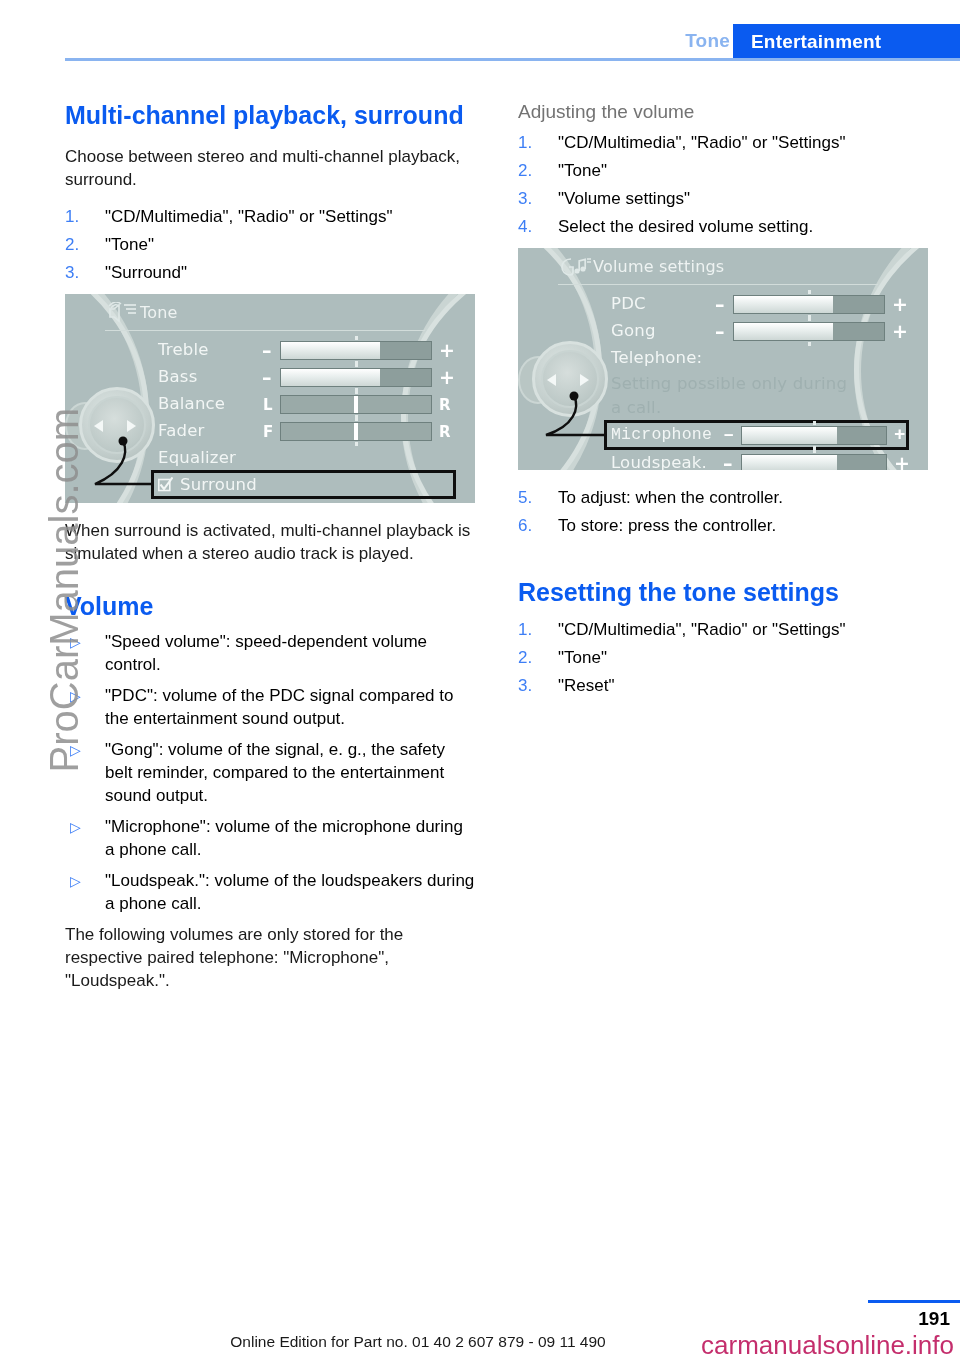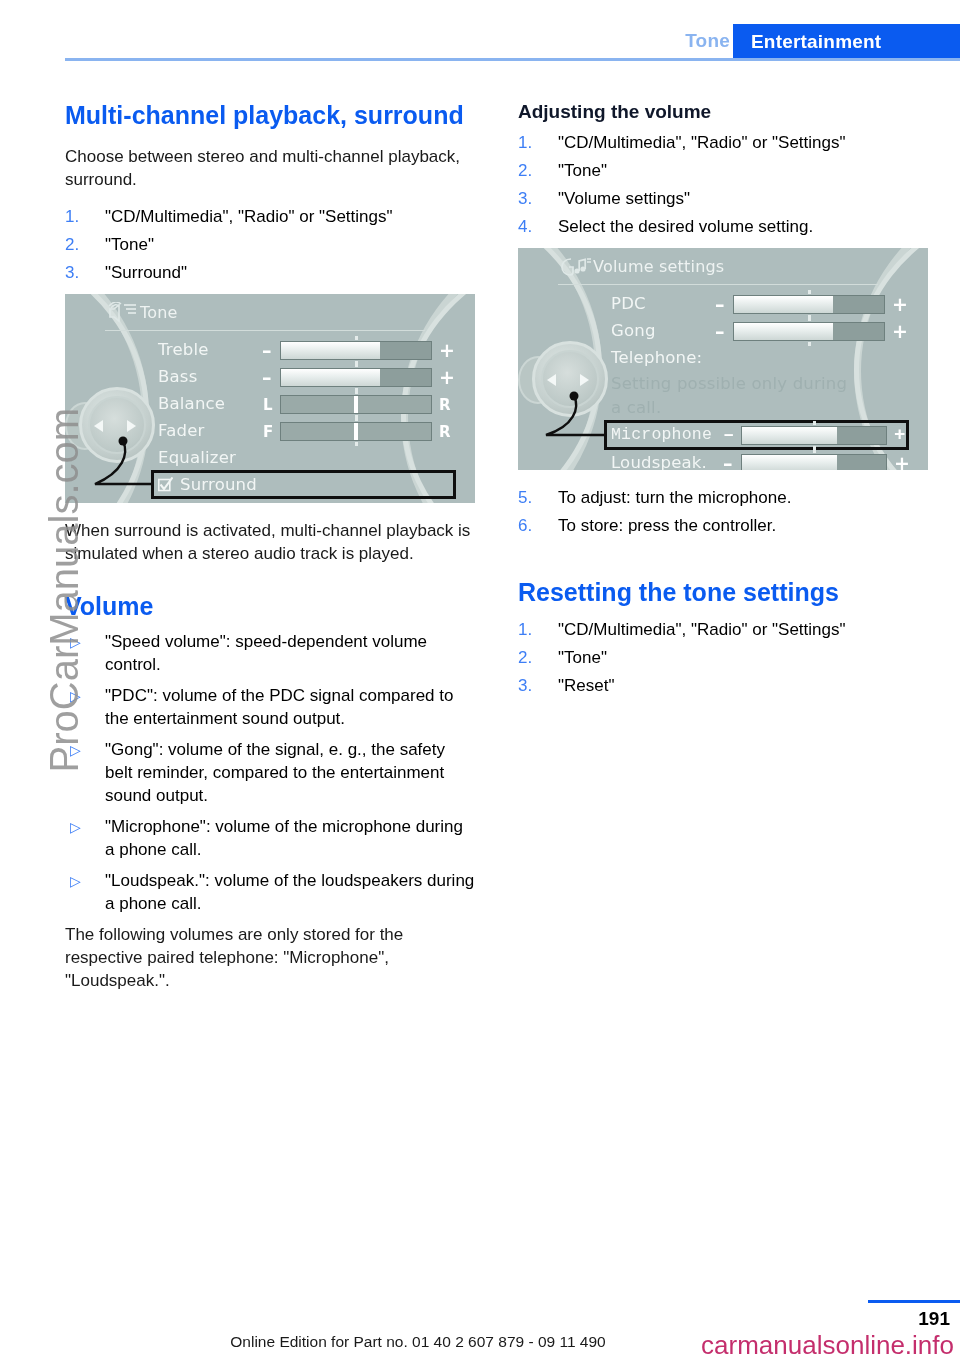--- a/index.html
+++ b/index.html
@@ -64,22 +64,22 @@
     margin: 0 0 14px 0;
     font-size: 25px;
     line-height: 31px;
     font-weight: bold;
     color: #0a5bf0;
   }
   h2.page-h2 {
     margin: 0 0 7px 0;
     font-size: 19px;
     line-height: 24px;
-    font-weight: bold;
-    color: #0f172a;
+    font-weight: normal;
+    color: #737373;
   }
   h2.h2-small {
     font-size: 17px;
     line-height: 22px;
   }
   p.para {
     margin: 0 0 14px 0;
     font-size: 17px;
     line-height: 23px;
     color: #1a1a1a;
@@ -640,21 +640,21 @@
     </div>
     <svg class="callout" width="410" height="222">
       <path d="M56 148 C62 160, 56 178, 28 187 L86 187" fill="none" stroke="#0f0f0f" stroke-width="2.4"></path>
       <circle cx="56" cy="148" r="4.5" fill="#0f0f0f"></circle>
     </svg>
   </div>
 
   <ol class="num">
     <li>
       <span class="num-marker">5.</span>
-      <span>To adjust: turn the microphone.</span>
+      <span>To adjust: when the controller.</span>
     </li>
     <li>
       <span class="num-marker">6.</span>
       <span>To store: press the controller.</span>
     </li>
   </ol>
 
   <h1 class="page-h1" style="margin-top:40px; margin-bottom:10px;">Resetting the tone settings</h1>
 
   <ol class="num">

